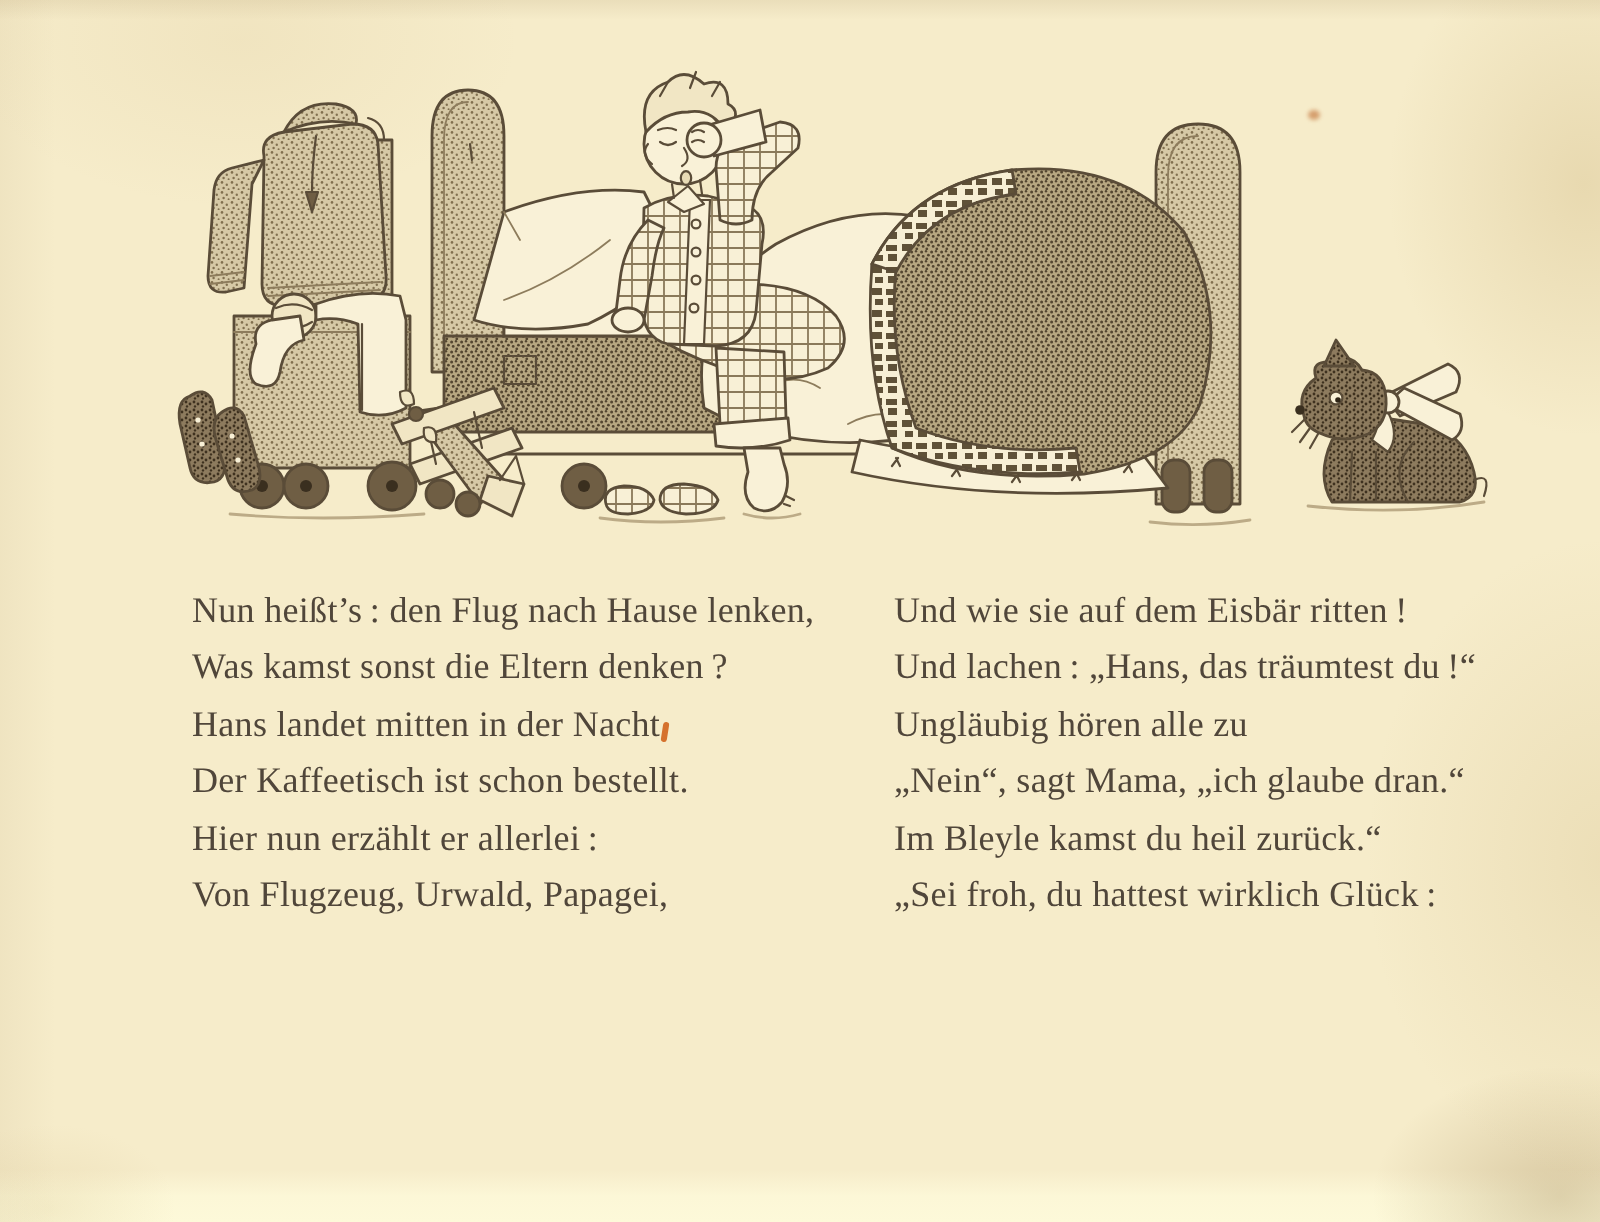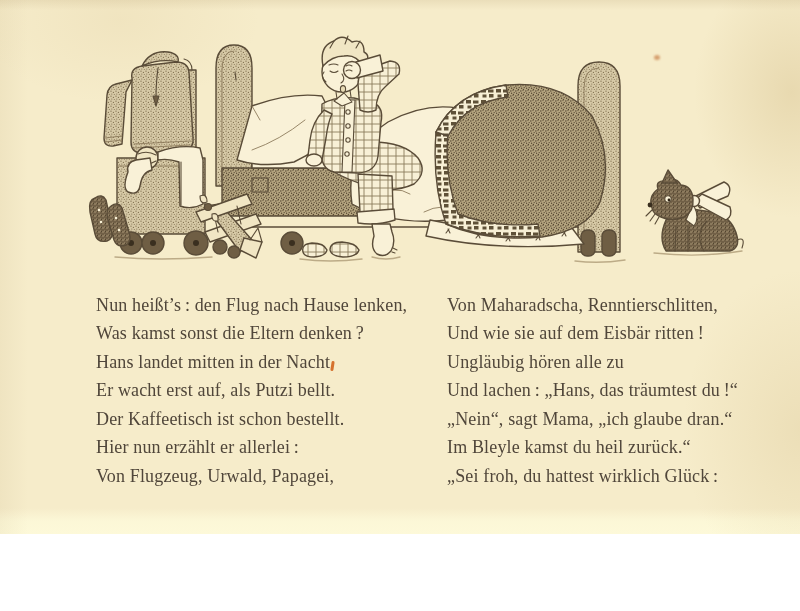--- a/index.html
+++ b/index.html
@@ -1,18 +1,18 @@
 <!DOCTYPE html>
 <html><head>
 <meta charset="utf-8">
 <style>
   html,body{margin:0;padding:0;}
   body{width:800px;height:611px;overflow:hidden;font-family:"Liberation Serif","DejaVu Serif",serif;}
   .page{
-    position:relative;width:800px;height:534px;
+    position:relative;width:800px;height:611px;
     background:
       radial-gradient(140px 180px at 792px 92px, rgba(196,168,108,.28), transparent 70%),
       radial-gradient(170px 230px at 802px 430px, rgba(196,168,108,.20), transparent 70%),
       radial-gradient(130px 90px  at 780px 598px, rgba(150,120,70,.30), transparent 72%),
       radial-gradient(90px 60px   at 25px 604px,  rgba(196,168,108,.16), transparent 70%),
       radial-gradient(200px 120px at 120px 20px,  rgba(190,160,100,.10), transparent 70%),
       linear-gradient(180deg, rgba(150,120,70,.12), rgba(150,120,70,0) 10px),
       linear-gradient(90deg,  rgba(150,120,70,.07), rgba(150,120,70,0) 28px),
       linear-gradient(0deg,   #fdf9d9 0px, rgba(253,249,217,.85) 13px, rgba(253,249,217,0) 26px),
       #f6ecca;
@@ -196,30 +196,28 @@
       <path class="w" d="M652,210 L646,216 M655,214 L650,221 M659,217 L655,224" fill="none"></path>
       <path class="sh" d="M654,253 Q700,258 742,251"></path>
       <path class="sh" d="M575,261 Q600,264 625,260"></path>
     </g>
   </svg>
 
   <div class="poem col-left">
     <p>Nun heißt’s : den Flug nach Hause lenken,</p>
     <p>Was kamst sonst die Eltern denken ?</p>
     <p>Hans landet mitten in der Nacht</p>
-    <p>Er wacht erst auf, als Putzi bellt.</p>
     <p>Der Kaffeetisch ist schon bestellt.</p>
     <p>Hier nun erzählt er allerlei :</p>
     <p>Von Flugzeug, Urwald, Papagei,</p>
   </div>
   <div class="poem col-right">
-    <p>Von Maharadscha, Renntierschlitten,</p>
     <p>Und wie sie auf dem Eisbär ritten !</p>
+    <p>Und lachen : „Hans, das träumtest du !“</p>
     <p>Ungläubig hören alle zu</p>
-    <p>Und lachen : „Hans, das träumtest du !“</p>
     <p>„Nein“, sagt Mama, „ich glaube dran.“</p>
     <p>Im Bleyle kamst du heil zurück.“</p>
     <p>„Sei froh, du hattest wirklich Glück :</p>
   </div>
 
   <div class="penmark"></div>
   <div class="foxing"></div>
 </div>
 
 </body></html>

